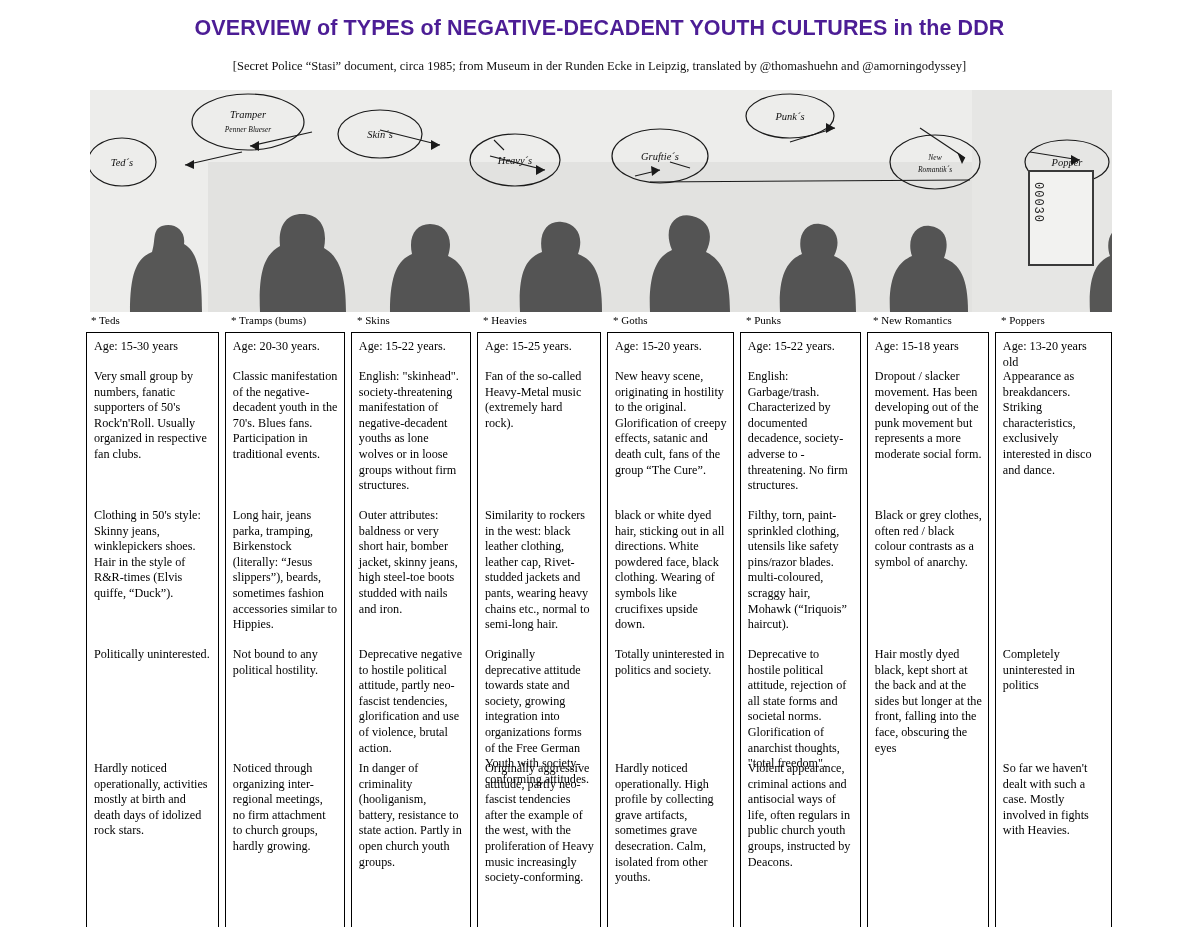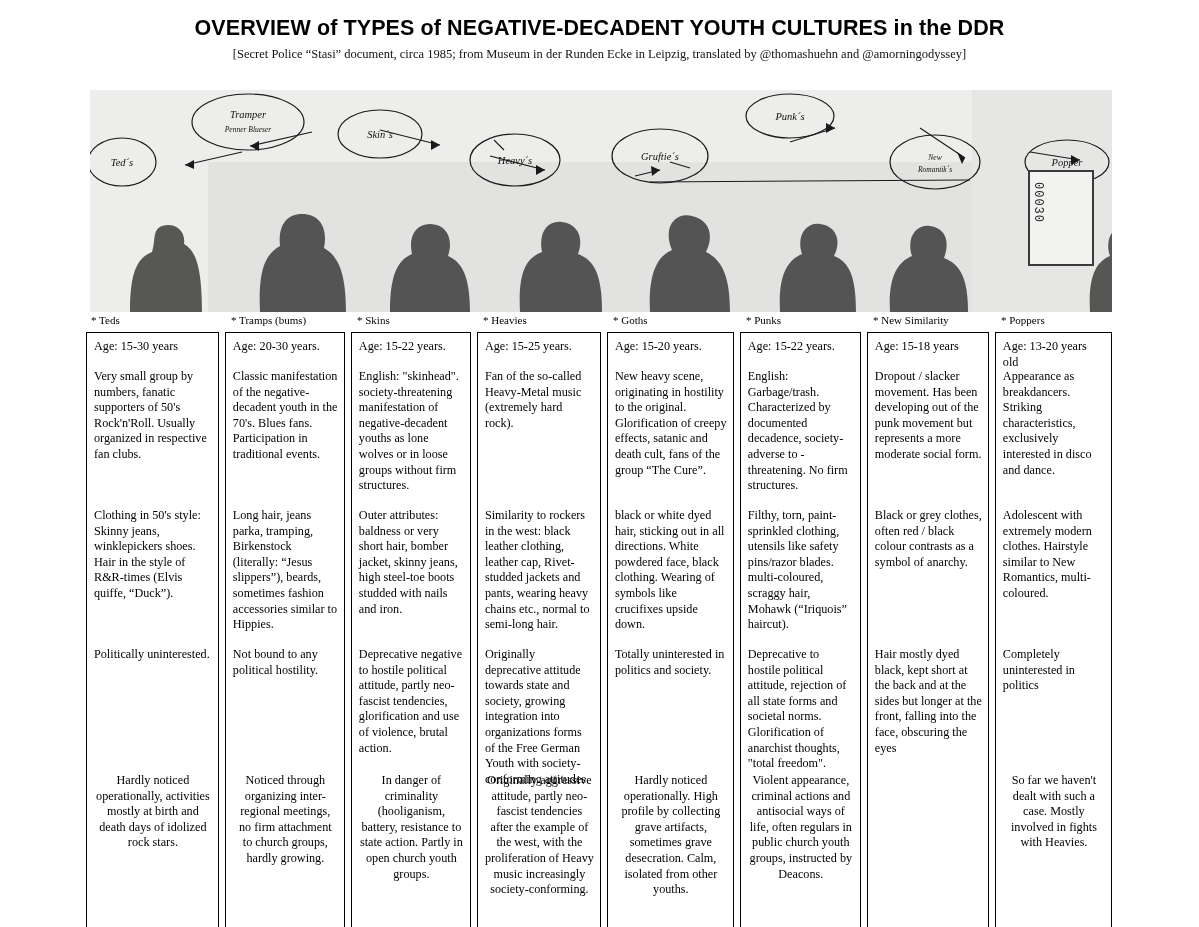--- a/index.html
+++ b/index.html
@@ -21,27 +21,27 @@
     position: relative;
   }
   
   .title {
     text-align: center;
     font-family: "Liberation Sans", sans-serif;
     font-weight: bold;
     font-size: 21.5px;
     letter-spacing: 0.1px;
     margin-top: 16px;
-    color: #000000;
+    color: #4c1d95;
   }
   .subtitle {
     text-align: center;
     font-family: "Liberation Serif", serif;
     font-size: 12.5px;
-    margin-top: 6px;
+    margin-top: 18px;
     color: #111;
   }
   
   .band {
     position: absolute;
     left: 90px;
     top: 74px;
     width: 1022px;
     height: 222px;
     background: #ededeb;
@@ -136,21 +136,21 @@
   }
   .cell {
     position: absolute;
     left: 7px;
     right: 6px;
   }
   .cell.age   { top: 6px; }
   .cell.desc  { top: 36px; }
   .cell.style { top: 175px; }
   .cell.pol   { top: 298px; margin-top: 16px; }
-  .cell.notes { top: 440px; text-align: center; }
+  .cell.notes { top: 428px; }
 </style>
 </head>
 <body>
 
 <div class="page">
 
   <div class="title">OVERVIEW of TYPES of NEGATIVE-DECADENT YOUTH CULTURES in the DDR</div>
   <div class="subtitle">[Secret Police “Stasi” document, circa 1985; from Museum in der Runden Ecke in Leipzig, translated by @thomashuehn and @amorningodyssey]</div>
 
   <div class="band">
@@ -221,21 +221,21 @@
     <div class="tv-digits">00030</div>
   </div>
 
   <div class="captions">
     <div class="cap" style="width:140px">* Teds</div>
     <div class="cap" style="width:126px">* Tramps (bums)</div>
     <div class="cap" style="width:126px">* Skins</div>
     <div class="cap" style="width:130px">* Heavies</div>
     <div class="cap" style="width:133px">* Goths</div>
     <div class="cap" style="width:127px">* Punks</div>
-    <div class="cap" style="width:128px">* New Similarity</div>
+    <div class="cap" style="width:128px">* New Romantics</div>
     <div class="cap" style="width:116px">* Poppers</div>
   </div>
 
   <div class="columns">
 
     <div class="col" style="width:135px">
       <div class="cell age">Age: 15-30 years</div>
       <div class="cell desc">Very small group by numbers, fanatic supporters of 50's Rock'n'Roll. Usually organized in respective fan clubs.</div>
       <div class="cell style">Clothing in 50's style: Skinny jeans, winklepickers shoes. Hair in the style of R&amp;R-times (Elvis quiffe, “Duck”).</div>
       <div class="cell pol">Politically uninterested.</div>
@@ -285,19 +285,18 @@
     <div class="col" style="width:124px">
       <div class="cell age">Age: 15-18 years</div>
       <div class="cell desc">Dropout / slacker movement. Has been developing out of the punk movement but represents a more moderate social form.</div>
       <div class="cell style">Black or grey clothes, often red / black colour contrasts as a symbol of anarchy.</div>
       <div class="cell pol">Hair mostly dyed black, kept short at the back and at the sides but longer at the front, falling into the face, obscuring the eyes</div>
     </div>
 
     <div class="col" style="width:119px">
       <div class="cell age">Age: 13-20 years old</div>
       <div class="cell desc">Appearance as breakdancers. Striking characteristics, exclusively interested in disco and dance.</div>
-      <div class="cell style">Adolescent with extremely modern clothes. Hairstyle similar to New Romantics, multi-coloured.</div>
       <div class="cell pol">Completely uninterested in politics</div>
       <div class="cell notes">So far we haven't dealt with such a case. Mostly involved in fights with Heavies.</div>
     </div>
 
   </div>
 </div>
 
 </body></html>

